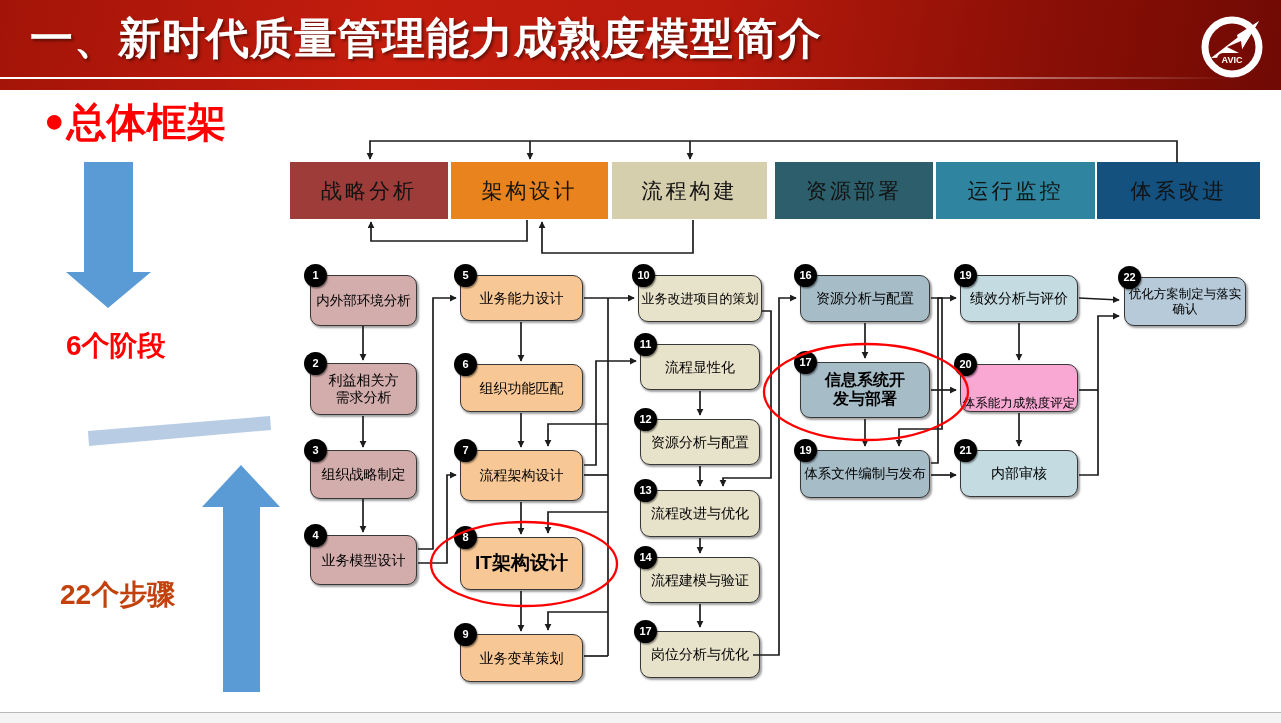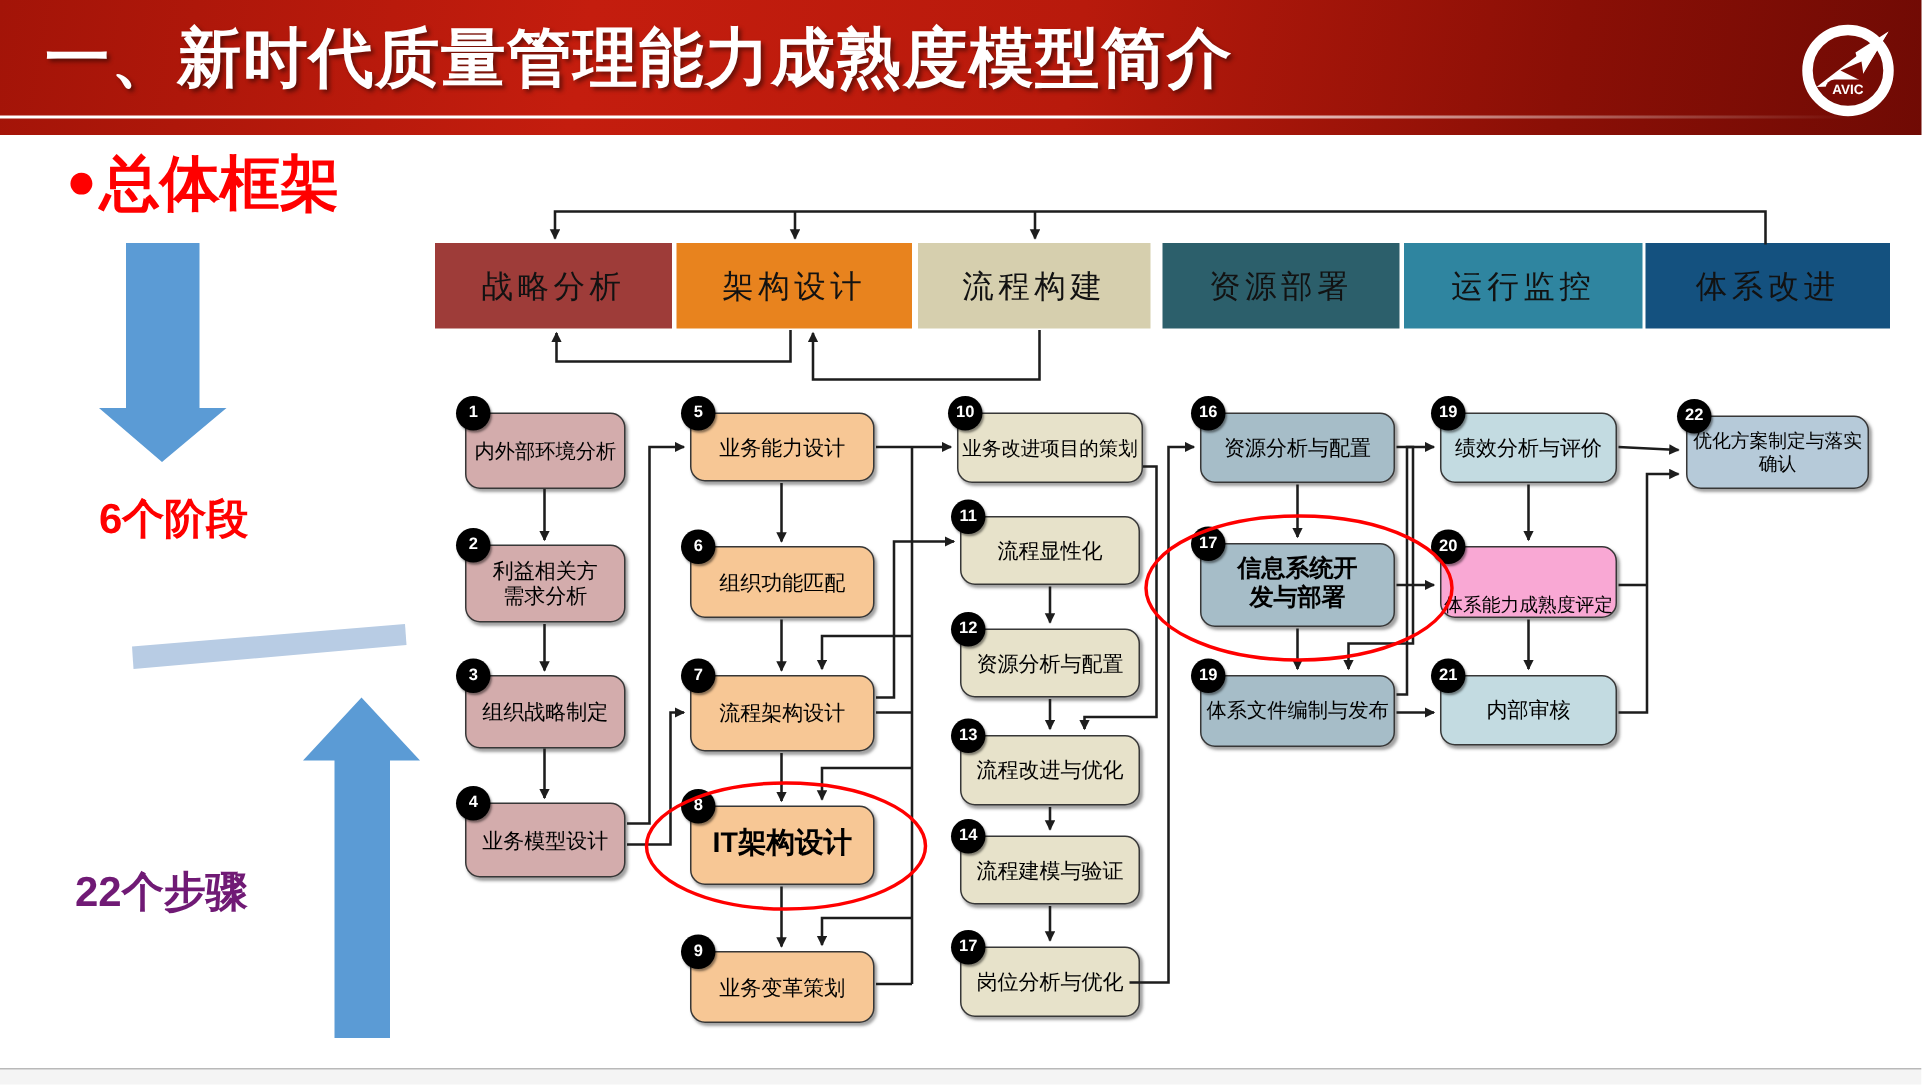--- a/index.html
+++ b/index.html
@@ -23,21 +23,21 @@
     text-shadow:2px 2px 3px rgba(0,0,0,.45);white-space:nowrap;
   }
   .logo{position:absolute;right:34px;top:11px;}
   
   .bullet-title{
     position:absolute;left:44px;top:95px;color:#ff0000;
     font-size:40px;font-weight:bold;white-space:nowrap;
   }
   .bullet-title .dot{font-size:34px;vertical-align:4px;margin-right:2px;}
   .stage-label{position:absolute;left:66px;top:327px;color:#ff0000;font-size:28px;font-weight:bold;}
-  .step-label{position:absolute;left:50px;top:576px;color:#701a75;font-size:28px;font-weight:bold;}
+  .step-label{position:absolute;left:60px;top:576px;color:#c2410c;font-size:28px;font-weight:bold;}
   
   #diagram{position:absolute;left:0;top:0;width:1281px;height:723px;}
   .phase{
     position:absolute;display:flex;align-items:center;justify-content:center;
     color:#121212;font-size:21px;letter-spacing:3px;white-space:nowrap;
   }
   .node{
     position:absolute;border:1.6px solid #373737;border-radius:10px;
     display:flex;flex-direction:column;align-items:center;justify-content:center;
     text-align:center;line-height:1.18;color:#000;

